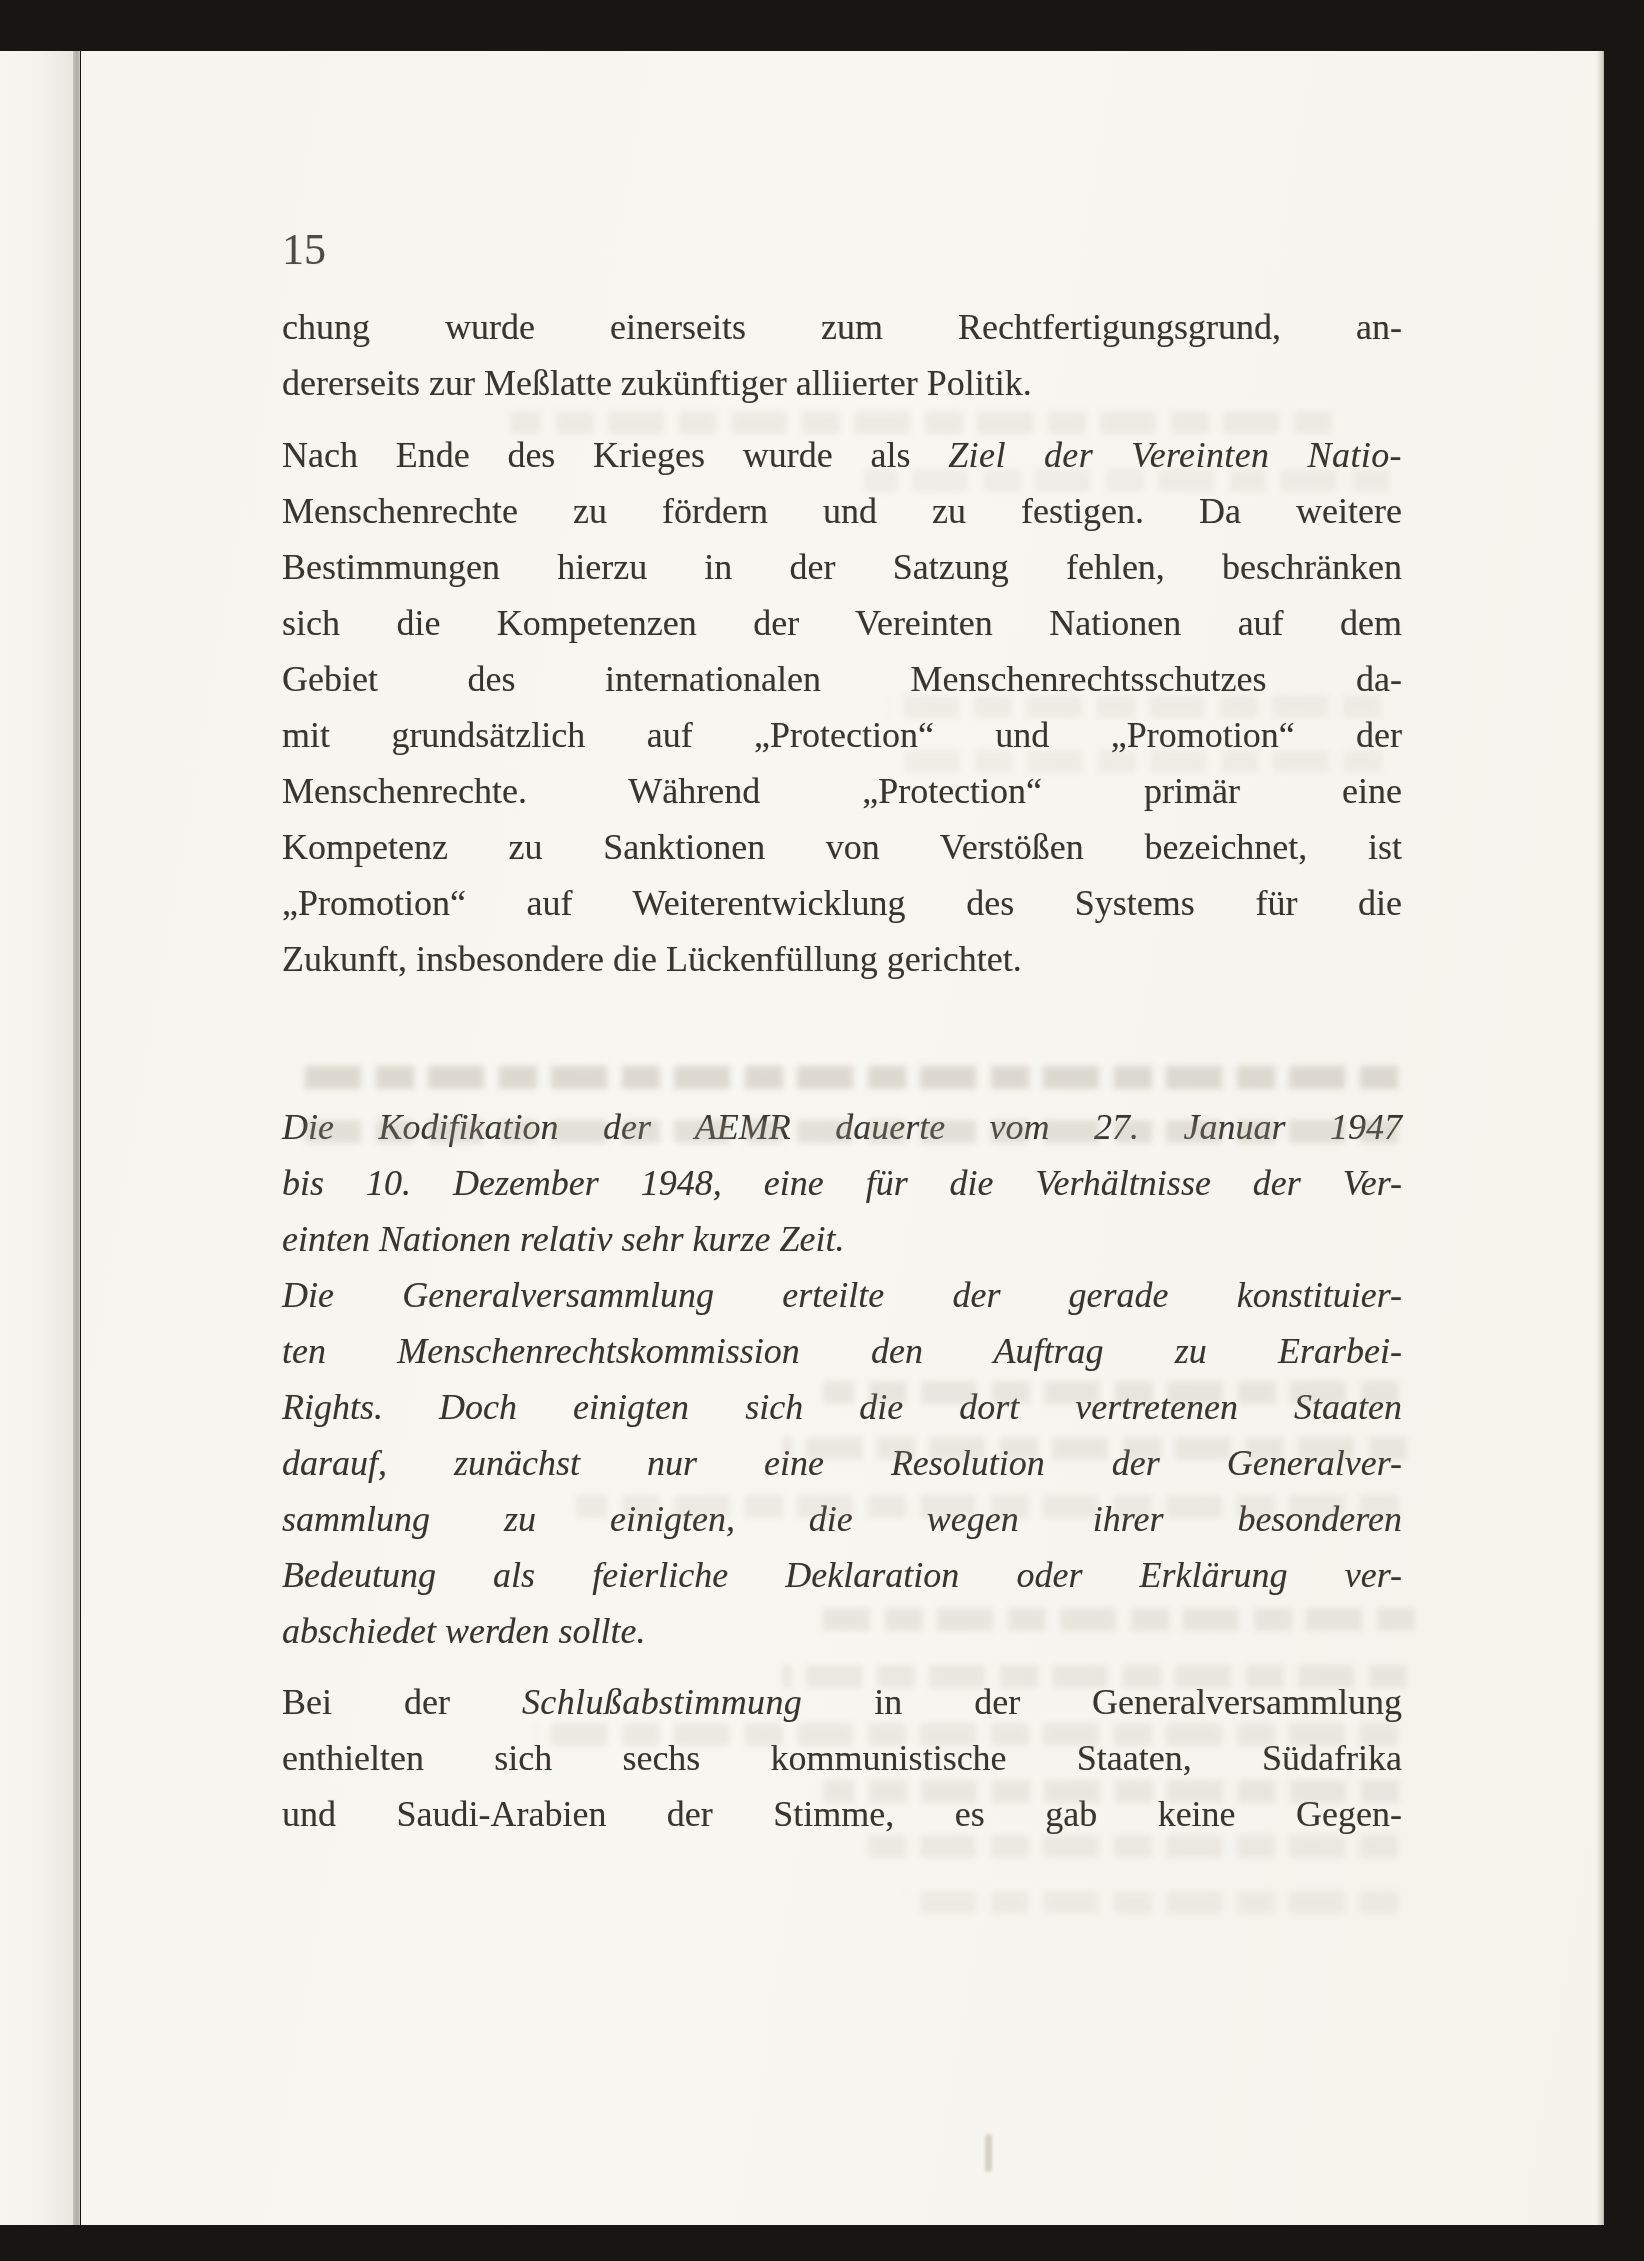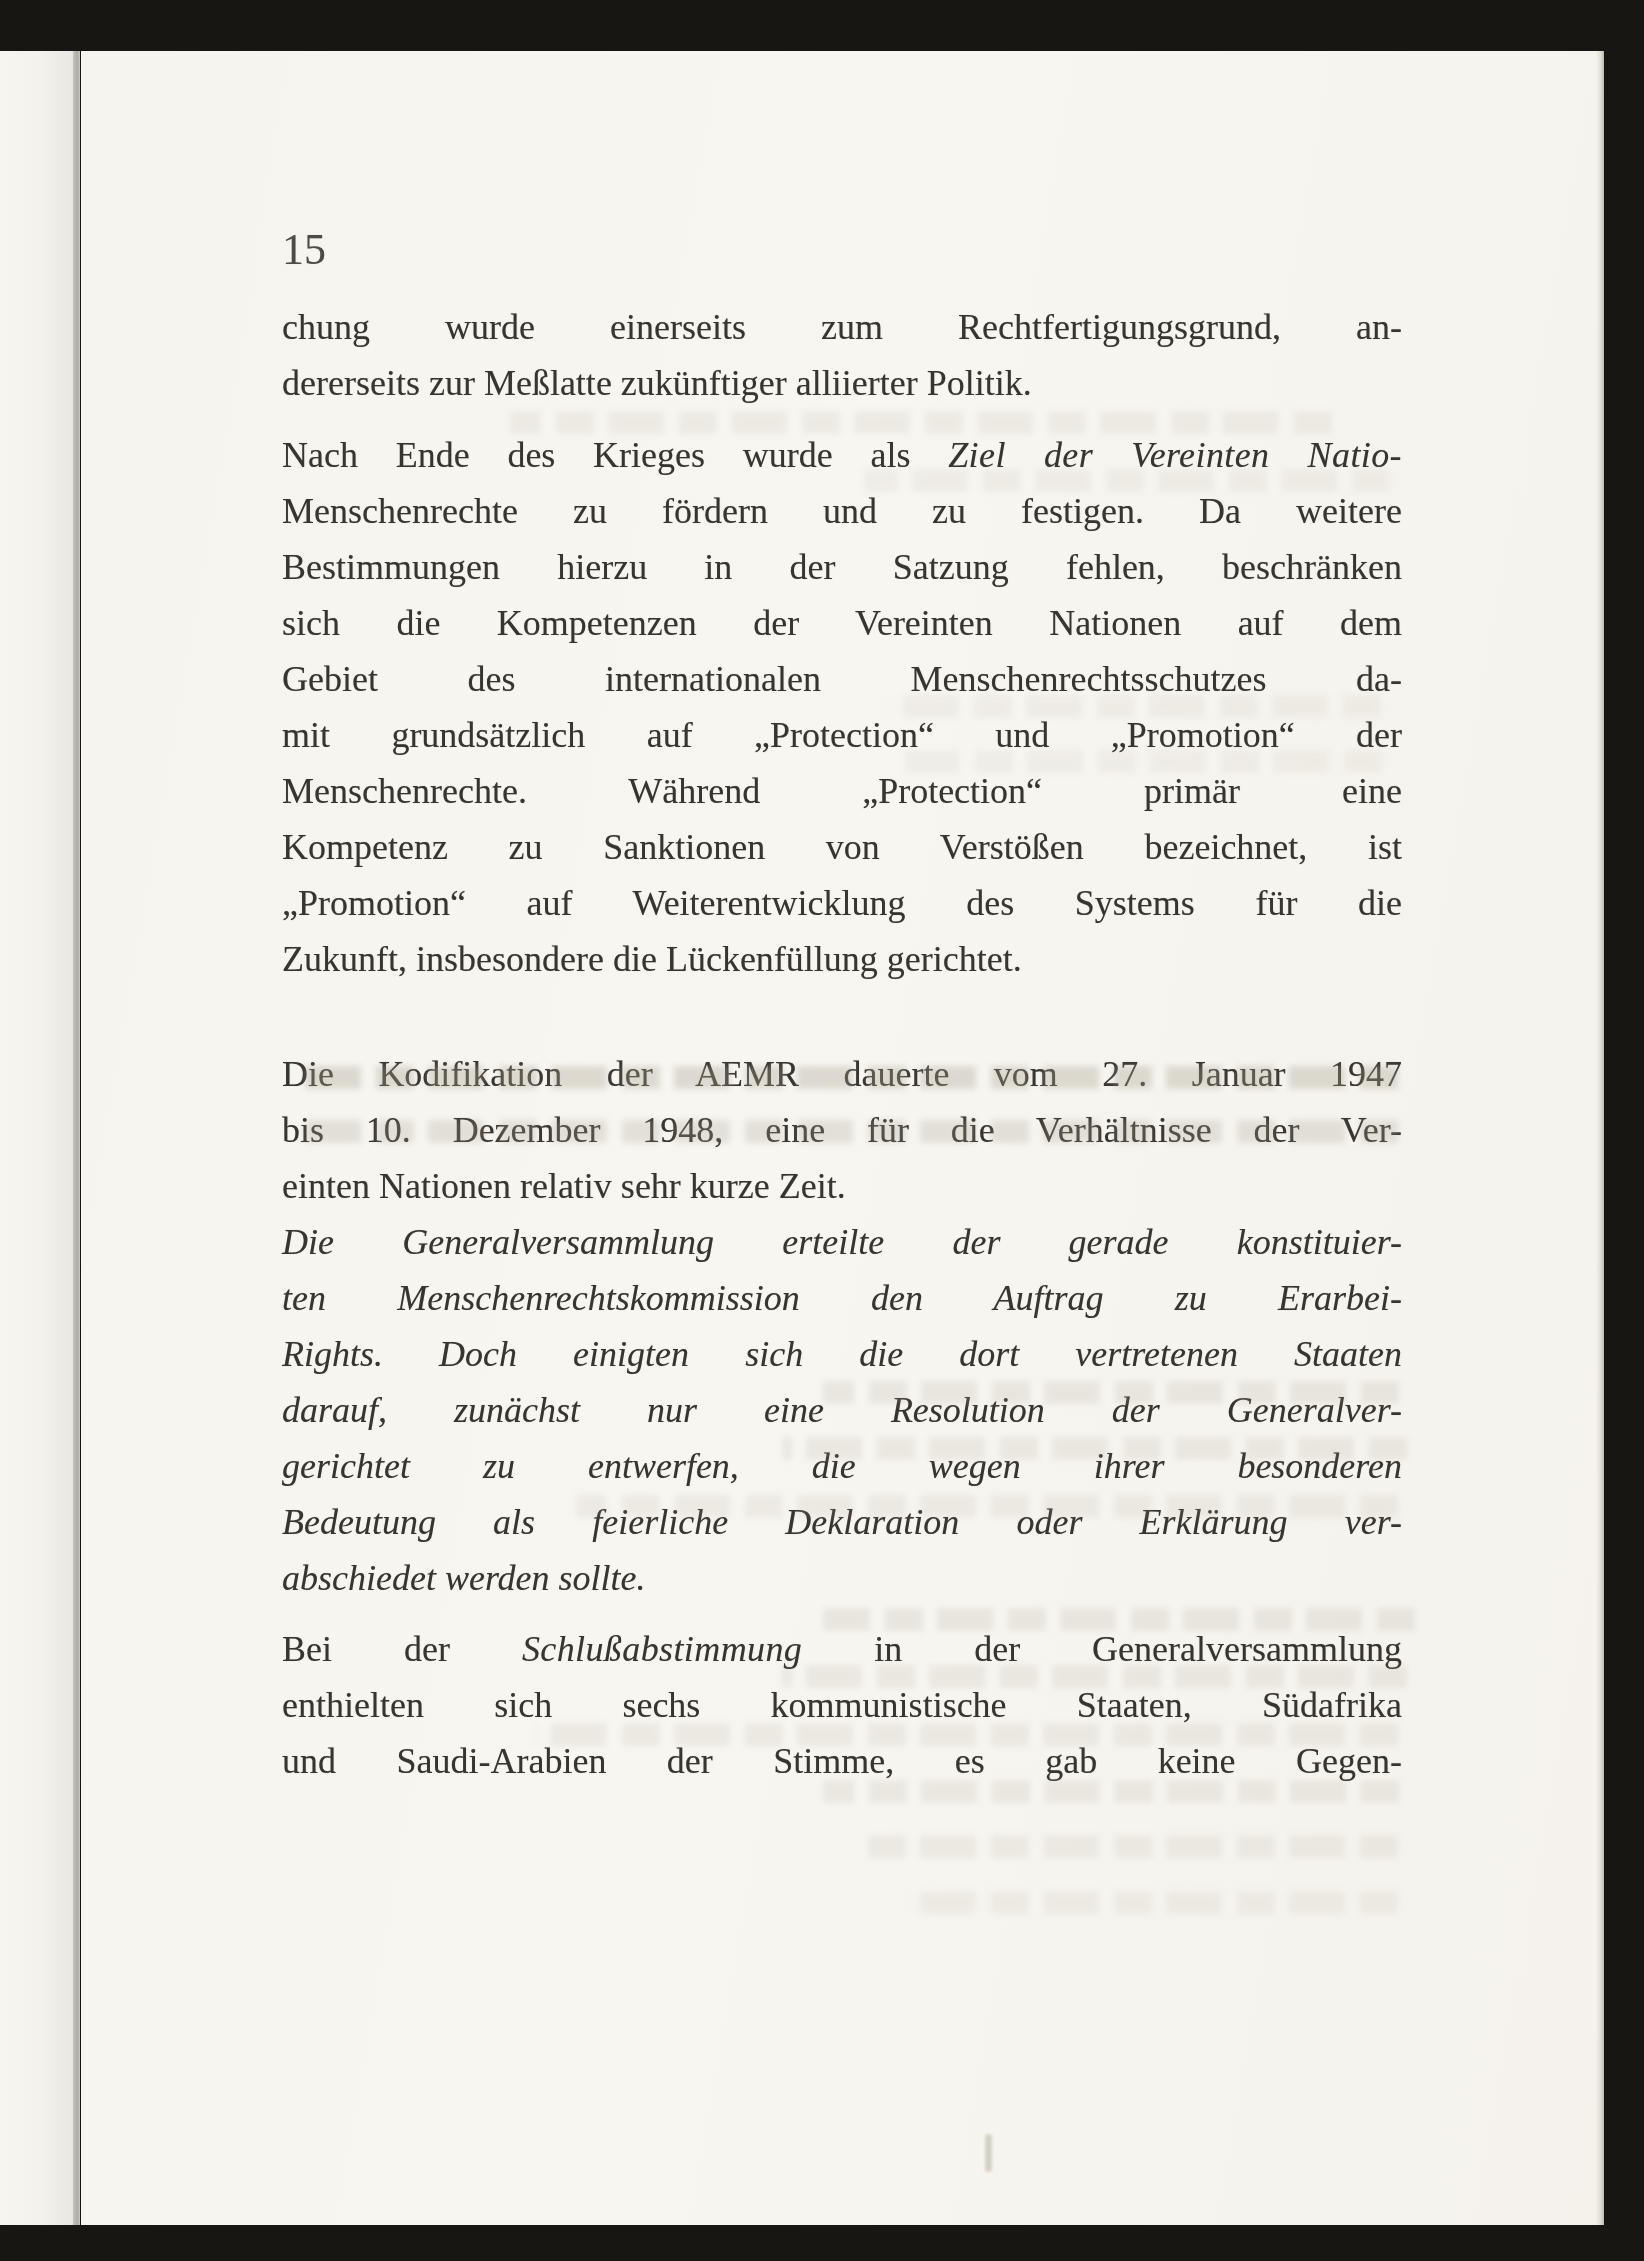--- a/index.html
+++ b/index.html
@@ -33,21 +33,21 @@
     text-shadow:0 0 0.8px rgba(70,65,58,.3);
   }
   .textblock{
     position:absolute;left:201px;top:248px;width:1120px;
     color:#38342e;
     font-size:36px;line-height:56px;
     text-shadow:0 0 0.8px rgba(60,55,48,.35);
   }
   .paragraph{margin:0;}
   .para-2{margin-top:16.4px;}
-  .para-3{margin-top:59px;}
+  .para-3{margin-top:112px;font-style:italic;}
   .para-4{margin-top:0;font-style:italic;}
   .para-5{margin-top:15px;}
   .line{text-align:justify;}
   .line.stretch{text-align-last:justify;}
   .line i{font-style:italic;letter-spacing:0.4px;}
   
   .smudge{
     position:absolute;height:23px;
     filter:blur(3.3px);
     background:repeating-linear-gradient(90deg,
@@ -90,21 +90,21 @@
       <div class="paragraph para-3">
         <div class="line stretch"><span>Die Kodifikation der AEMR dauerte vom 27. Januar 1947</span></div>
         <div class="line stretch"><span>bis 10. Dezember 1948, eine für die Verhältnisse der Ver-</span></div>
         <div class="line"><span>einten Nationen relativ sehr kurze Zeit.</span></div>
       </div>
       <div class="paragraph para-4">
         <div class="line stretch"><span>Die Generalversammlung erteilte der gerade konstituier-</span></div>
         <div class="line stretch"><span>ten Menschenrechtskommission den Auftrag zu Erarbei-</span></div>
         <div class="line stretch"><span>Rights. Doch einigten sich die dort vertretenen Staaten</span></div>
         <div class="line stretch"><span>darauf, zunächst nur eine Resolution der Generalver-</span></div>
-        <div class="line stretch"><span>gerichtet zu entwerfen, die wegen ihrer besonderen</span></div>
+        <div class="line stretch"><span>sammlung zu einigten, die wegen ihrer besonderen</span></div>
         <div class="line stretch"><span>Bedeutung als feierliche Deklaration oder Erklärung ver-</span></div>
         <div class="line"><span>abschiedet werden sollte.</span></div>
       </div>
       <div class="paragraph para-5">
         <div class="line stretch"><span>Bei der </span><i>Schlußabstimmung</i><span> in der Generalversammlung</span></div>
         <div class="line stretch"><span>enthielten sich sechs kommunistische Staaten, Südafrika</span></div>
         <div class="line stretch"><span>und Saudi-Arabien der Stimme, es gab keine Gegen-</span></div>
       </div>
     </div>
 

